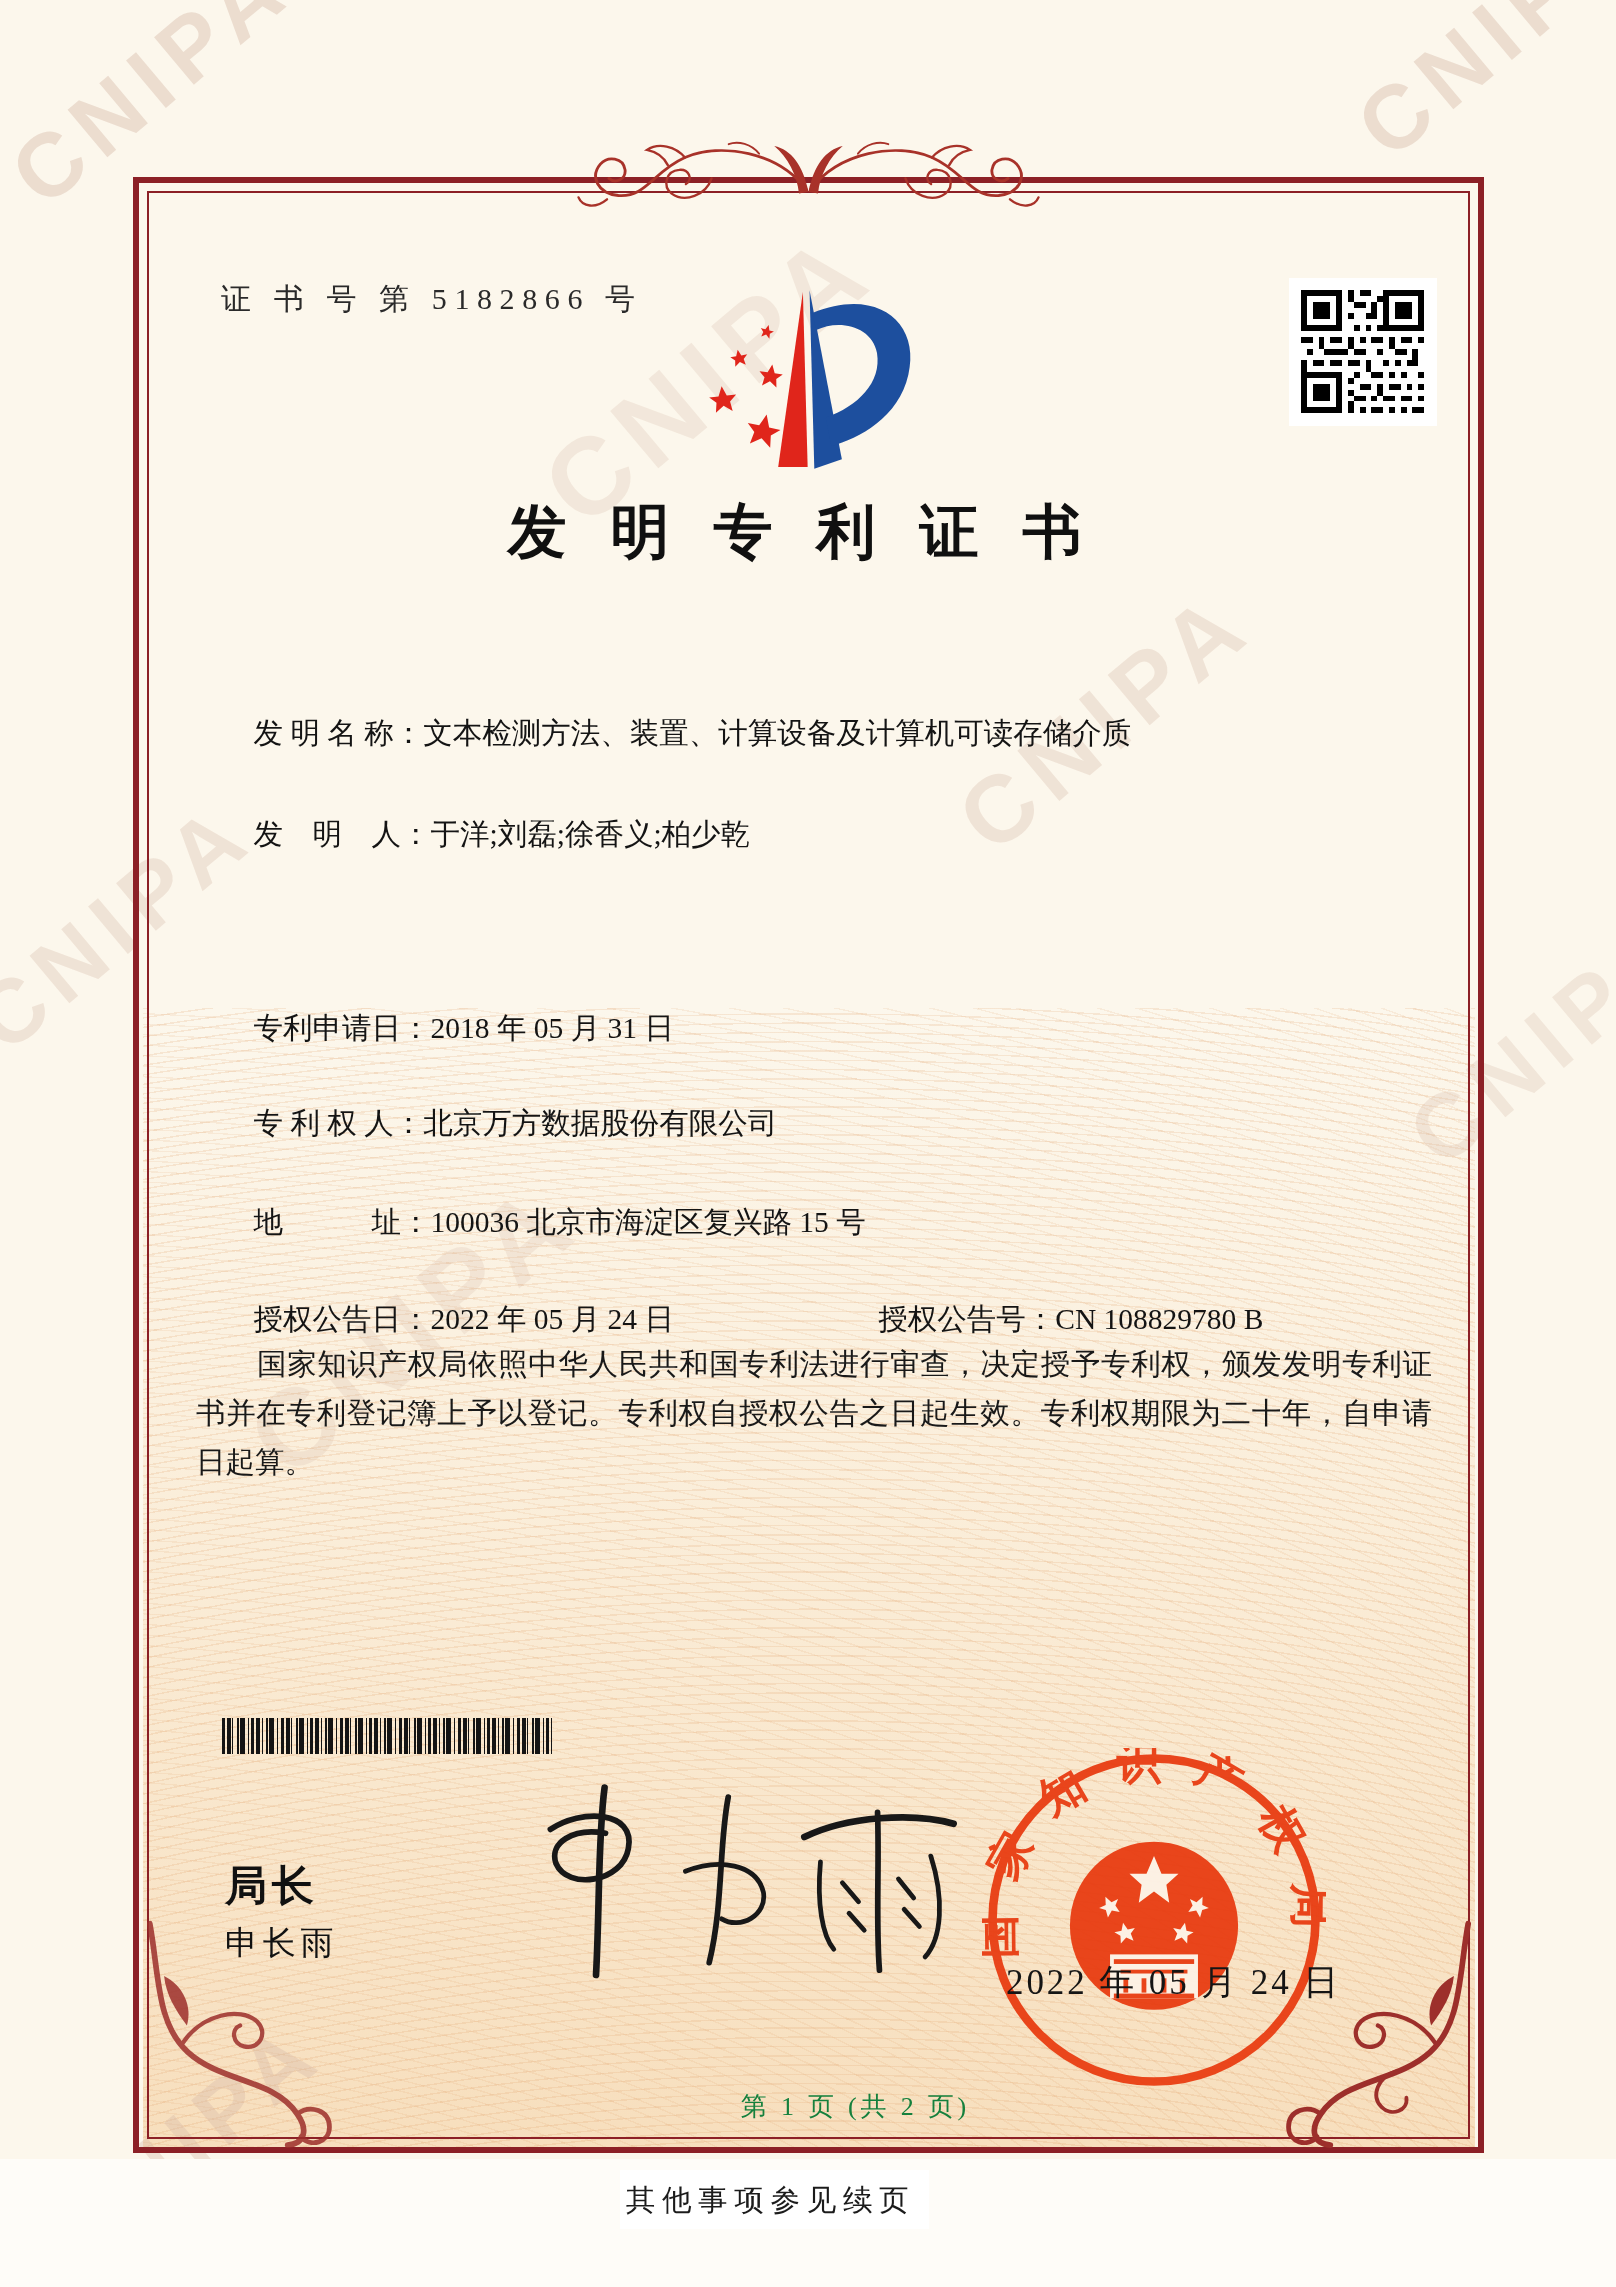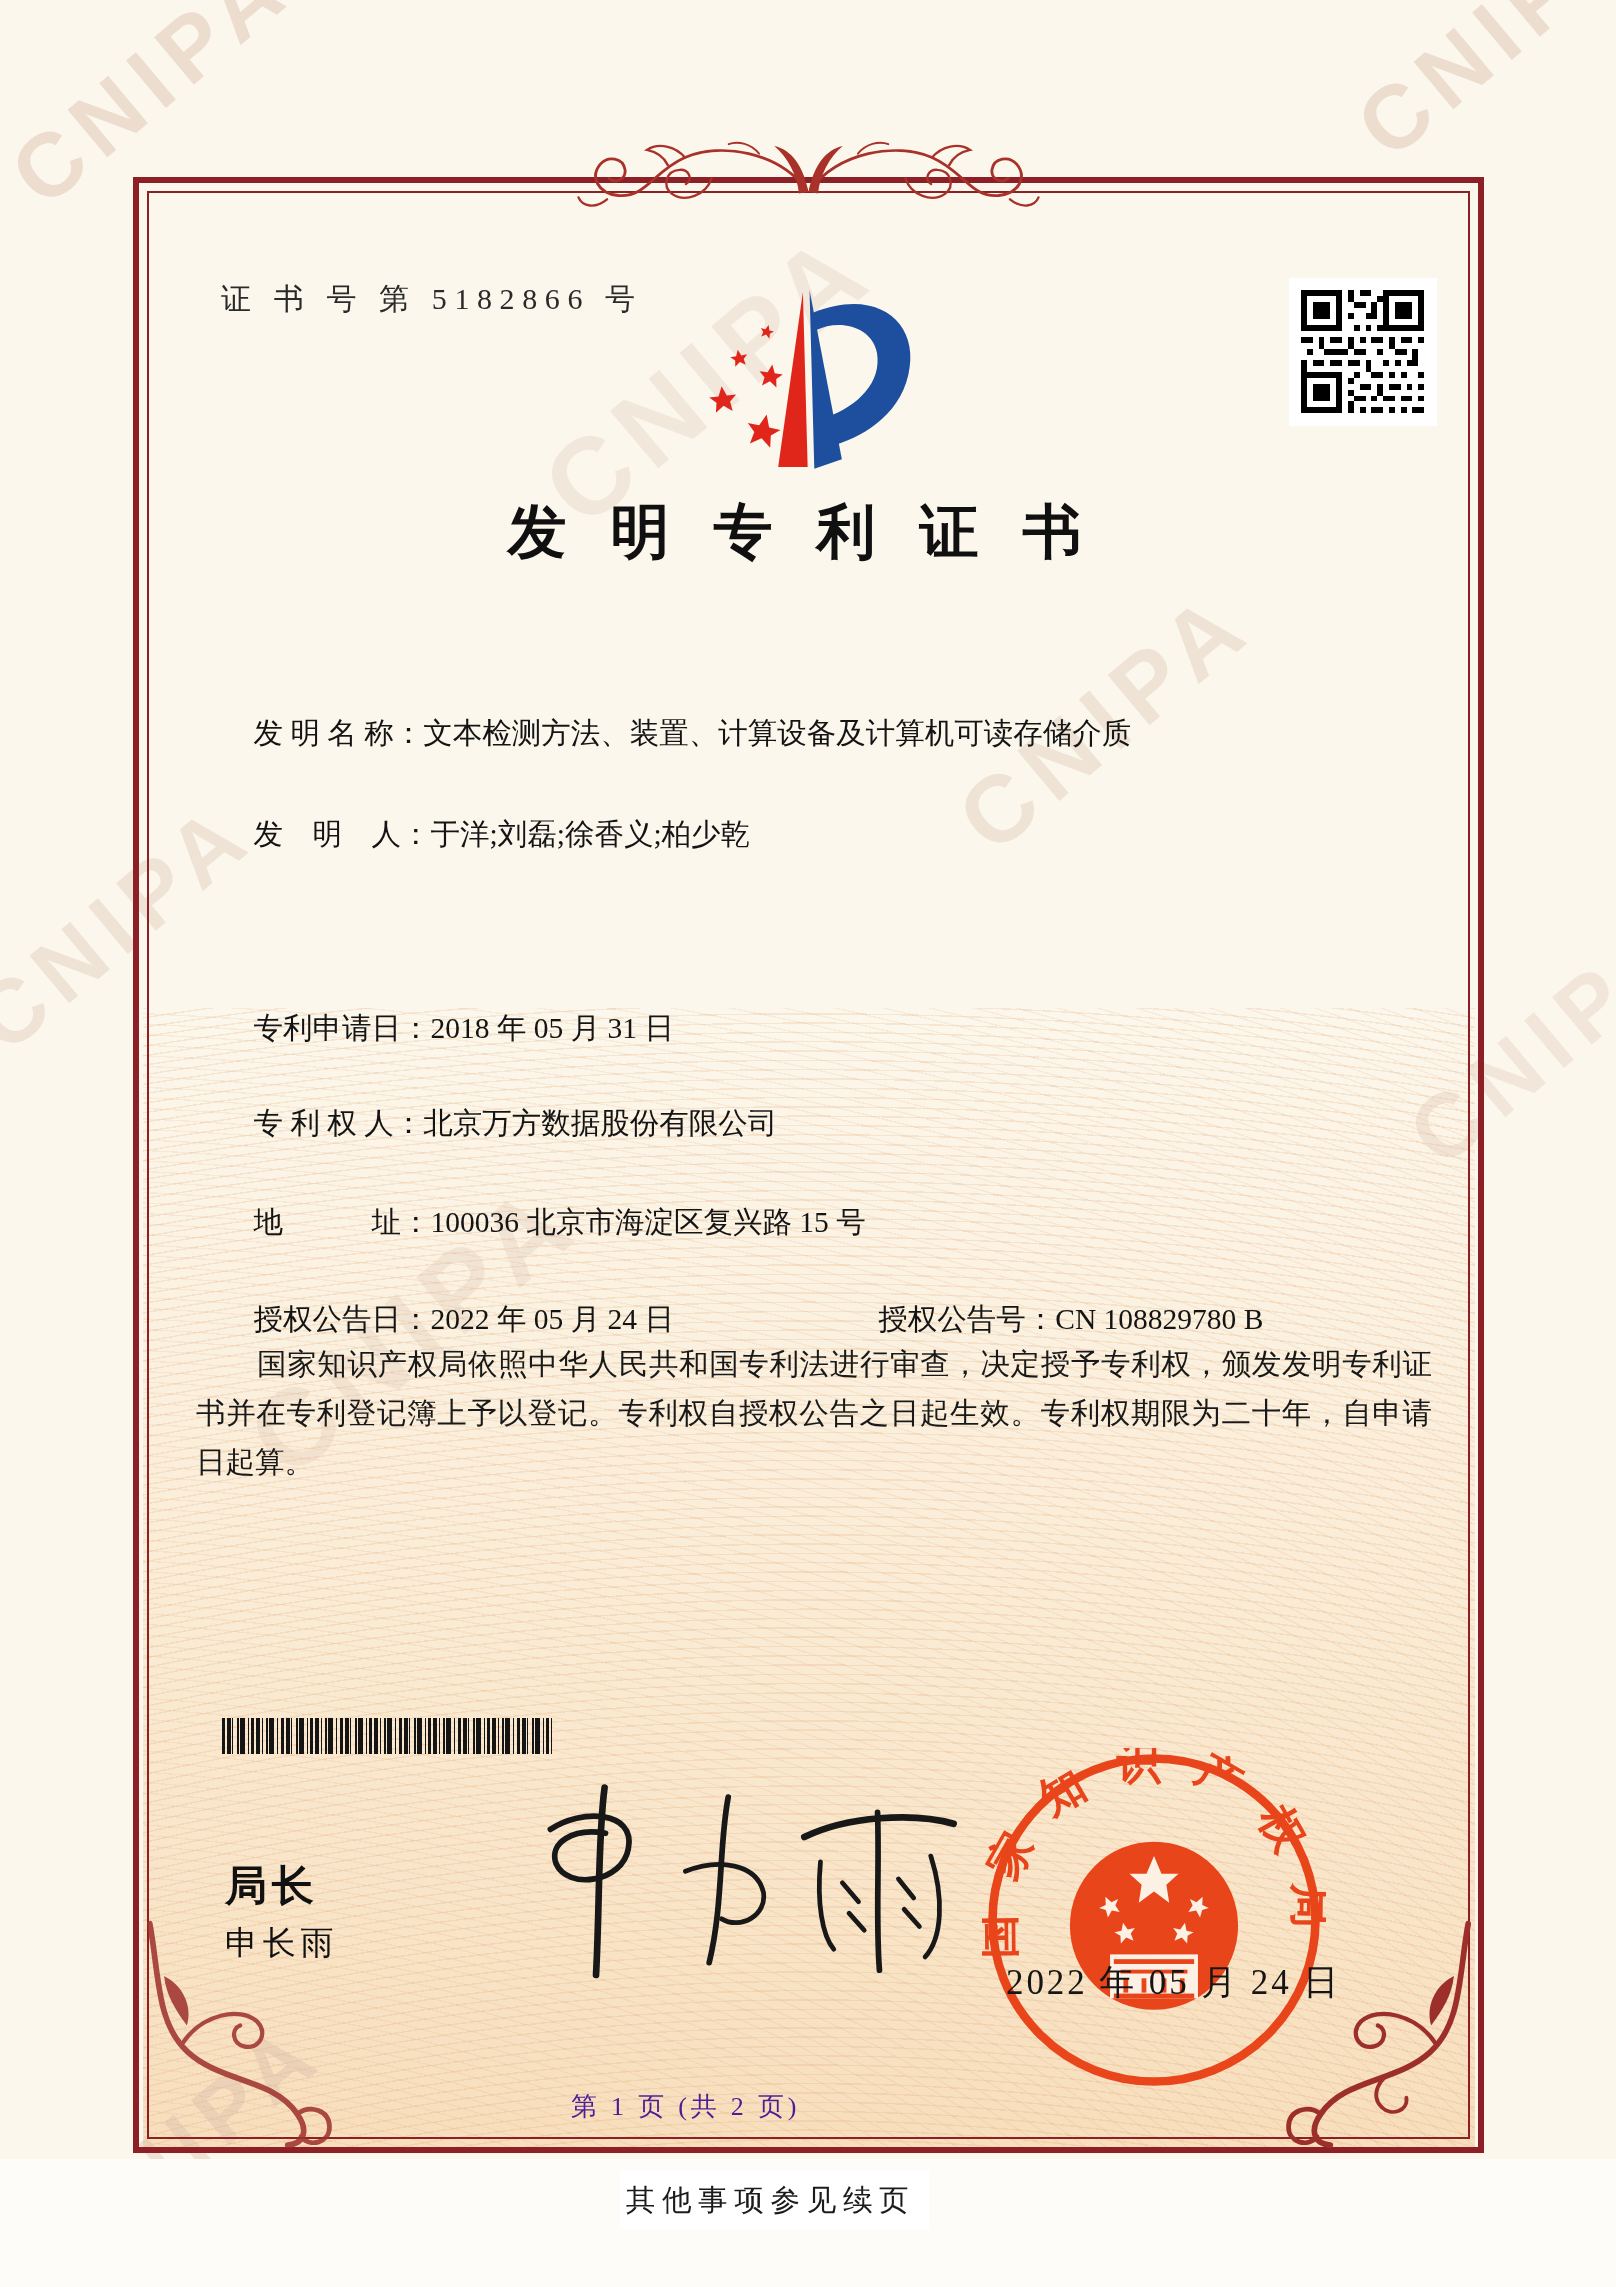--- a/index.html
+++ b/index.html
@@ -40,22 +40,22 @@
       #141414 18px 23px, rgba(0,0,0,0) 23px 26px,
       #141414 26px 27px, rgba(0,0,0,0) 27px 29.5px);}
   .sig-title{position:absolute;left:225px;top:1858px;font-size:42px;font-weight:700;letter-spacing:4.8px;
              font-family:"Liberation Sans",sans-serif;color:#111;}
   .sig-name{position:absolute;left:225px;top:1921px;font-size:33px;font-weight:400;letter-spacing:4.8px;
             font-family:"Liberation Sans",sans-serif;color:#111;}
   .sig-svg{position:absolute;left:514px;top:1780px;width:476px;height:214px;}
   .seal{position:absolute;left:982px;top:1748px;width:344px;height:344px;z-index:5;}
   .seal-date{position:absolute;left:1006px;top:1959px;font-size:35px;letter-spacing:2.9px;color:#151515;
              white-space:pre;z-index:6;}
-  .page-num{position:absolute;left:571px;top:2089px;width:399px;text-align:left;font-size:26px;
-            letter-spacing:3.8px;color:#4c1d95;}
+  .page-num{position:absolute;left:571px;top:2089px;width:399px;text-align:right;font-size:26px;
+            letter-spacing:3.8px;color:#15803d;}
   
   .bottom-strip{position:absolute;left:0;top:2159px;width:1617px;height:128px;background:#fefcf8;}
   .footer-box{position:absolute;left:620px;top:2170px;width:309px;height:59px;background:#ffffff;}
   .footer-text{position:absolute;left:571px;top:2181px;width:399px;text-align:center;font-size:29.5px;
                letter-spacing:6.7px;color:#1b1b1b;z-index:2;}
   .ornament-top{position:absolute;left:569px;top:131px;width:479px;height:91px;}
   .corner-br{position:absolute;left:1254px;top:1919px;width:224px;height:230px;}
   .corner-bl{position:absolute;left:140px;top:1919px;width:224px;height:230px;transform:scaleX(-1);}
 </style>
 </head>

